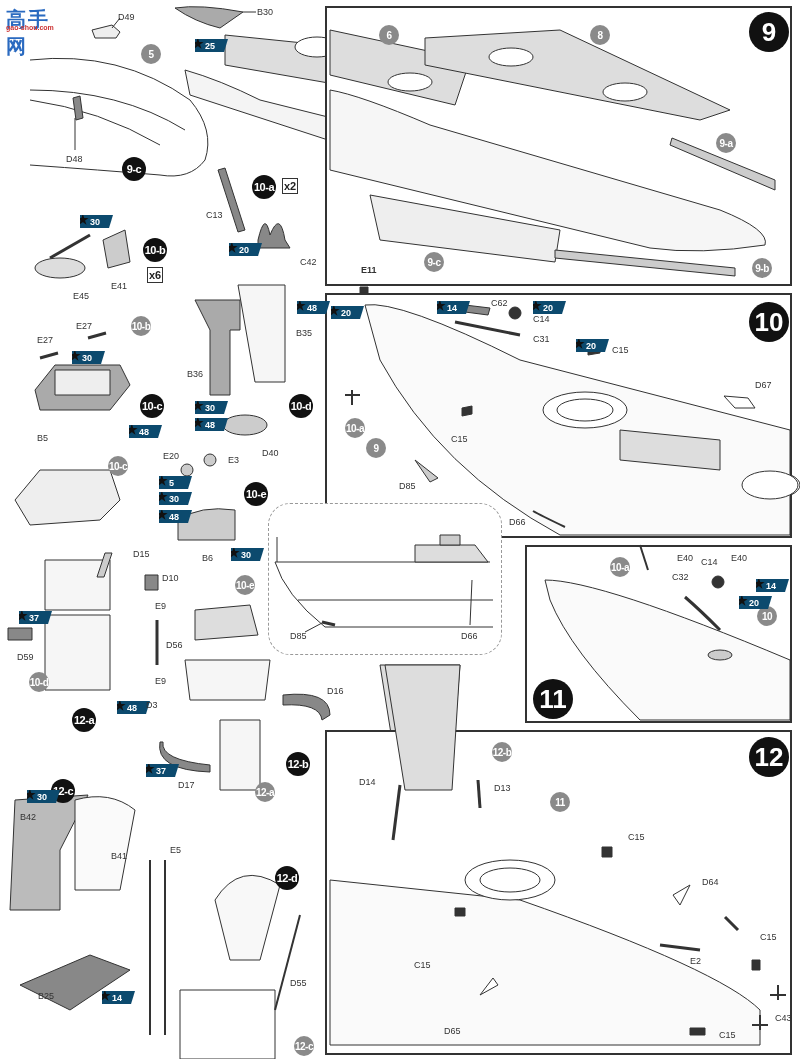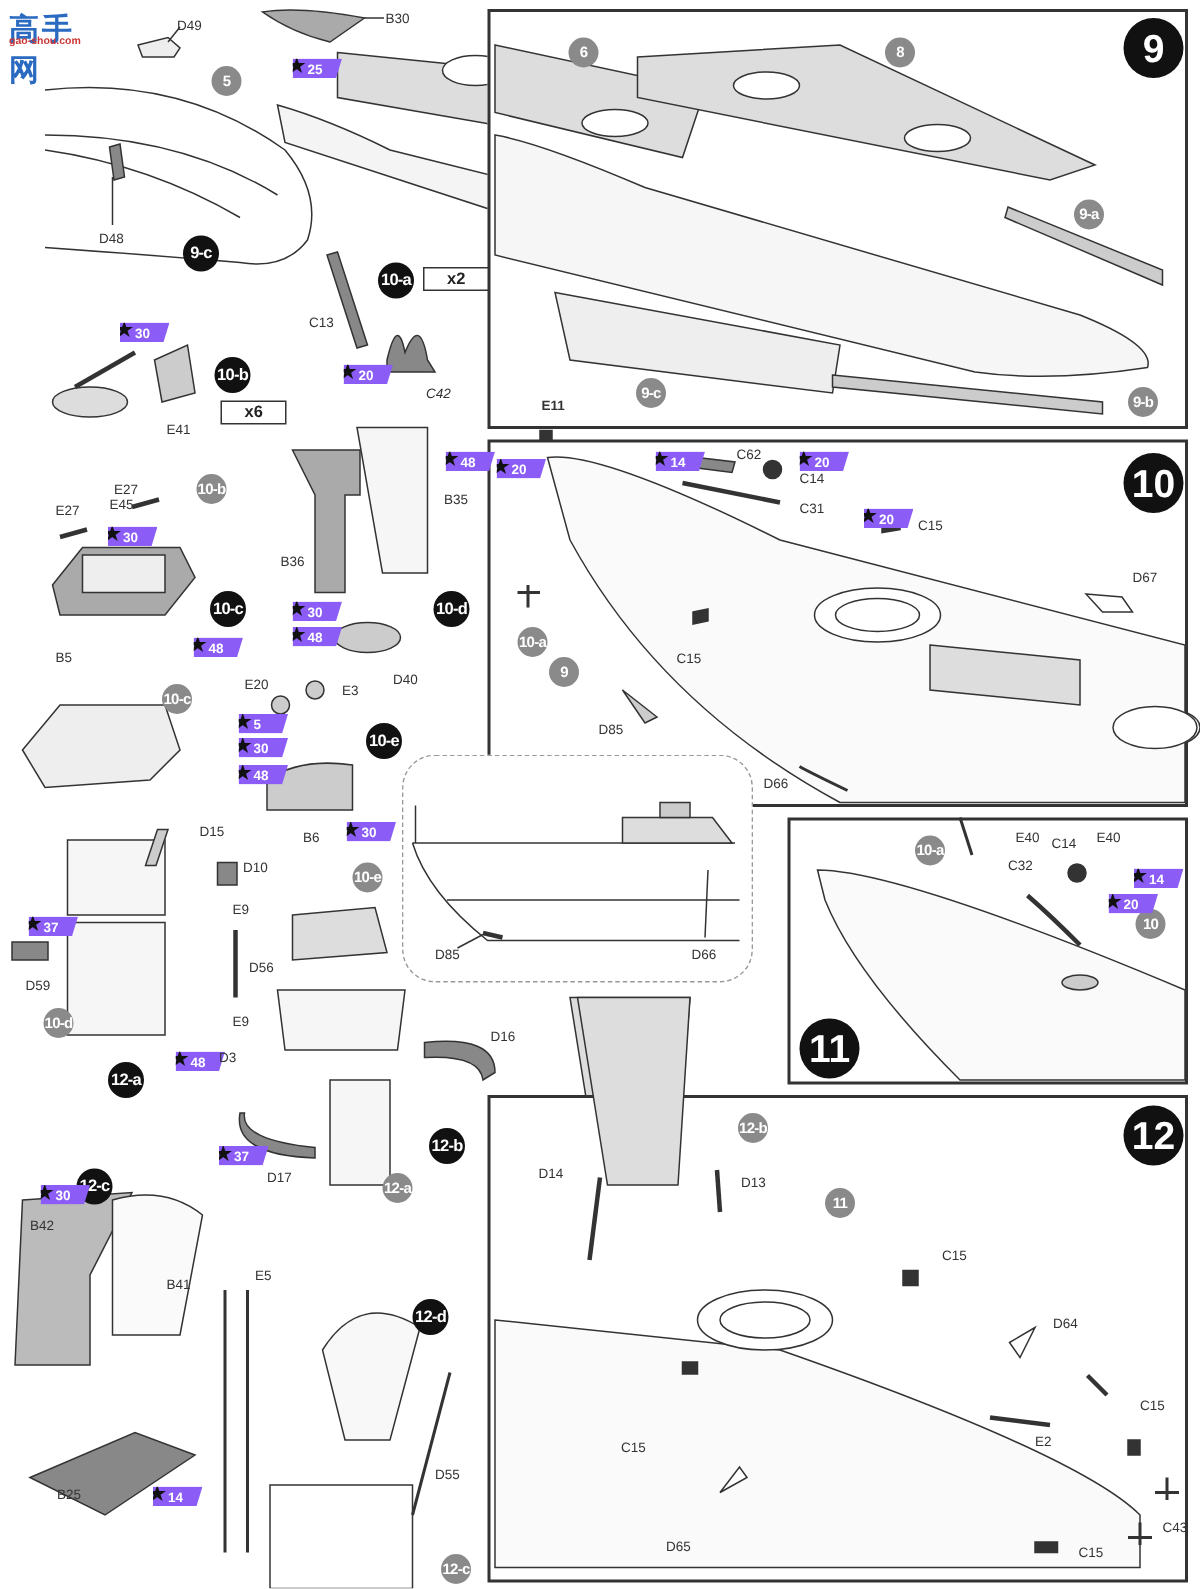--- a/index.html
+++ b/index.html
@@ -2,23 +2,23 @@
 <html><head>
 <meta charset="utf-8">
 <style>
   html,body{margin:0;padding:0;background:#fff;}
   body{width:800px;height:1059px;position:relative;overflow:hidden;font-family:"Liberation Sans",sans-serif;color:#222;}
   .panel{position:absolute;border:2px solid #333;background:#fff;box-sizing:border-box;}
   .step-num{position:absolute;width:40px;height:40px;border-radius:50%;background:#111;color:#fff;font-weight:bold;font-size:26px;display:flex;align-items:center;justify-content:center;font-family:"Liberation Sans",sans-serif;}
   .sub-badge{position:absolute;width:24px;height:24px;border-radius:50%;background:#111;color:#fff;font-weight:bold;font-size:11px;display:flex;align-items:center;justify-content:center;letter-spacing:-0.5px;}
   .ref-badge{position:absolute;width:20px;height:20px;border-radius:50%;background:#8a8a8a;color:#fff;font-weight:bold;font-size:10px;display:flex;align-items:center;justify-content:center;letter-spacing:-0.5px;}
   .part-label{position:absolute;font-size:9px;color:#333;white-space:nowrap;}
-  .paint{position:absolute;height:13px;min-width:20px;padding:0 3px 0 10px;background:#8b5cf6;color:#fff;font-size:9px;font-weight:bold;display:flex;align-items:center;clip-path:polygon(0 0,100% 0,88% 100%,0 100%);}
+  .paint{position:absolute;height:13px;min-width:20px;padding:0 3px 0 10px;background:#0c4a6e;color:#fff;font-size:9px;font-weight:bold;display:flex;align-items:center;clip-path:polygon(0 0,100% 0,88% 100%,0 100%);}
   .paint::before{content:"★";position:absolute;left:-3px;top:-3px;font-size:13px;color:#111;}
-  .qty{position:absolute;border:1.5px solid #333;background:#fff;font-size:11px;font-weight:bold;padding:1px 15px;}
+  .qty{position:absolute;border:1.5px solid #333;background:#fff;font-size:11px;font-weight:bold;padding:1px 1px;}
   .inset{position:absolute;border:1.5px dashed #999;border-radius:22px;background:#fff;}
   .logo{position:absolute;left:6px;top:6px;width:62px;height:30px;}
   .logo-text{position:absolute;left:6px;top:24px;font-size:7px;color:#c33;font-weight:bold;}
   svg.draw{position:absolute;left:0;top:0;}
   svg.draw *{vector-effect:non-scaling-stroke;}
 </style>
 </head>
 <body>
 
 <div class="logo">
@@ -240,23 +240,23 @@
 <div class="paint" style="left:437px;top:301px;">14</div>
 <div class="paint" style="left:533px;top:301px;">20</div>
 <div class="paint" style="left:576px;top:339px;">20</div>
 <div class="paint" style="left:756px;top:579px;">14</div>
 <div class="paint" style="left:739px;top:596px;">20</div>
 
 <span class="part-label" style="left:118px;top:12px;">D49</span>
 <span class="part-label" style="left:66px;top:154px;">D48</span>
 <span class="part-label" style="left:257px;top:7px;">B30</span>
 <span class="part-label" style="left:206px;top:210px;">C13</span>
-<span class="part-label" style="left:284px;top:257px;font-style:italic;">C42</span>
+<span class="part-label" style="left:300px;top:257px;">C42</span>
 <span class="part-label" style="left:111px;top:281px;">E41</span>
-<span class="part-label" style="left:73px;top:291px;margin-top:40px;">E45</span>
+<span class="part-label" style="left:73px;top:291px;">E45</span>
 <span class="part-label" style="left:37px;top:335px;">E27</span>
 <span class="part-label" style="left:76px;top:321px;">E27</span>
 <span class="part-label" style="left:37px;top:433px;">B5</span>
 <span class="part-label" style="left:296px;top:328px;">B35</span>
 <span class="part-label" style="left:187px;top:369px;">B36</span>
 <span class="part-label" style="left:262px;top:448px;">D40</span>
 <span class="part-label" style="left:163px;top:451px;">E20</span>
 <span class="part-label" style="left:228px;top:455px;">E3</span>
 <span class="part-label" style="left:202px;top:553px;">B6</span>
 <span class="part-label" style="left:133px;top:549px;">D15</span>

